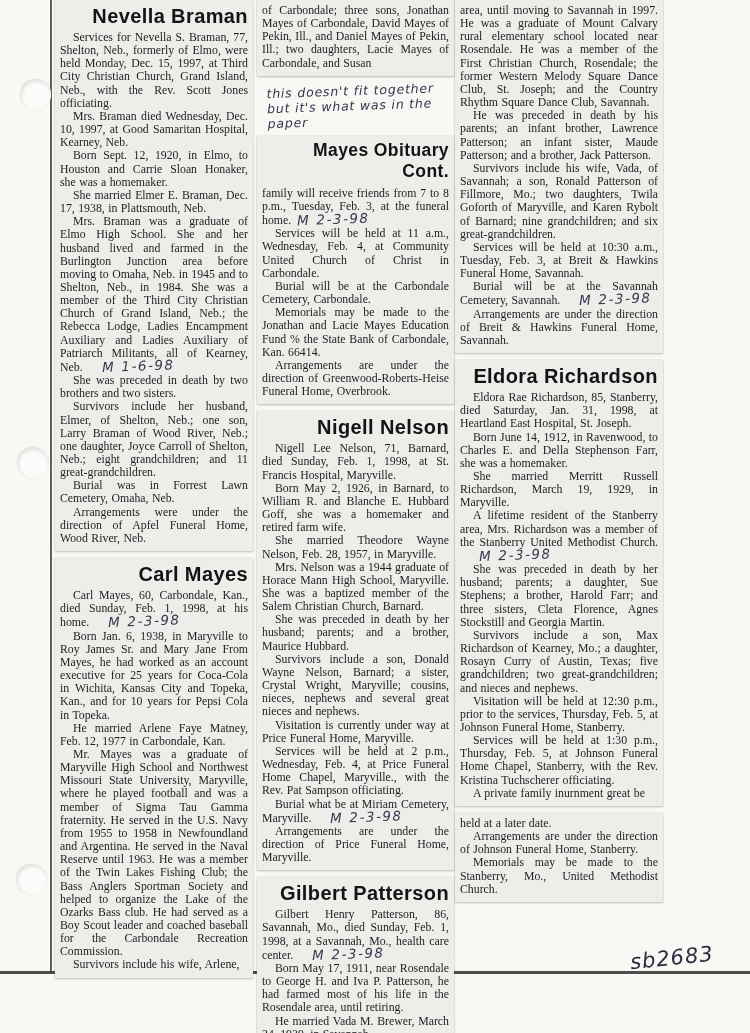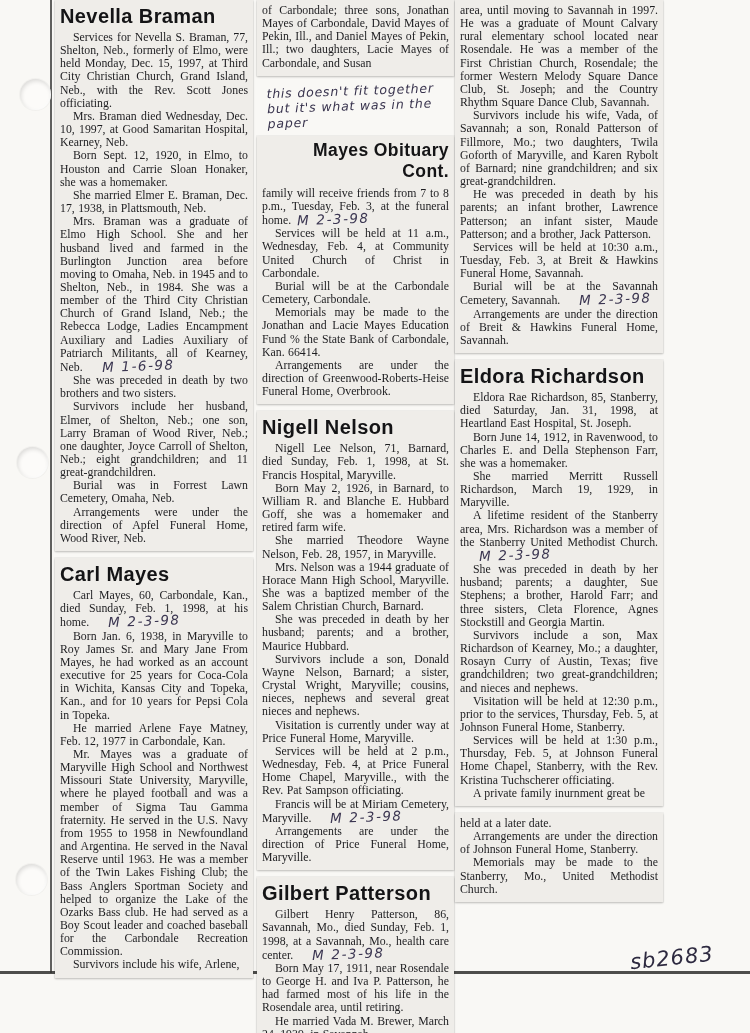--- a/index.html
+++ b/index.html
@@ -27,21 +27,21 @@
     background:#efede9;
     padding:4px 5px 6px 5px;
     margin-bottom:7px;
     box-shadow:0 1px 2px rgba(0,0,0,.22), 0 0 0 1px rgba(0,0,0,.03);
   }
   .clip h2{
     font-family:"Liberation Sans", sans-serif;
     font-weight:bold;
     font-size:20px;
     letter-spacing:.4px;
-    text-align:left;
+    text-align:right;
     margin:1px 0 3px 0;
     color:#141416;
   }
   .clip h2.h-left{text-align:right;font-size:17.5px;margin:0 0 5px 2px;}
   .clip p{
     margin:0;
     font-size:11.8px;
     line-height:13.15px;
     text-align:justify;
     text-indent:13px;
@@ -128,37 +128,37 @@
     <section class="clip">
       <h2>Nigell Nelson</h2>
       <p>Nigell Lee Nelson, 71, Barnard, died Sunday, Feb. 1, 1998, at St. Francis Hospital, Maryville.</p>
       <p>Born May 2, 1926, in Barnard, to William R. and Blanche E. Hubbard Goff, she was a homemaker and retired farm wife.</p>
       <p>She married Theodore Wayne Nelson, Feb. 28, 1957, in Maryville.</p>
       <p>Mrs. Nelson was a 1944 graduate of Horace Mann High School, Maryville. She was a baptized member of the Salem Christian Church, Barnard.</p>
       <p>She was preceded in death by her husband; parents; and a brother, Maurice Hubbard.</p>
       <p>Survivors include a son, Donald Wayne Nelson, Barnard; a sister, Crystal Wright, Maryville; cousins, nieces, nephews and several great nieces and nephews.</p>
       <p>Visitation is currently under way at Price Funeral Home, Maryville.</p>
       <p>Services will be held at 2 p.m., Wednesday, Feb. 4, at Price Funeral Home Chapel, Maryville., with the Rev. Pat Sampson officiating.</p>
-      <p><span>Francis will be at Miriam Cemetery, Maryville.</span><span class="hw">M 2-3-98</span></p>
+      <p><span>Burial what be at Miriam Cemetery, Maryville.</span><span class="hw">M 2-3-98</span></p>
       <p>Arrangements are under the direction of Price Funeral Home, Maryville.</p>
     </section>
     <section class="clip">
       <h2>Gilbert Patterson</h2>
       <p><span>Gilbert Henry Patterson, 86, Savannah, Mo., died Sunday, Feb. 1, 1998, at a Savannah, Mo., health care center.</span><span class="hw">M 2-3-98</span></p>
       <p>Born May 17, 1911, near Rosendale to George H. and Iva P. Patterson, he had farmed most of his life in the Rosendale area, until retiring.</p>
       <p>He married Vada M. Brewer, March 24, 1939, in Savannah.</p>
 
     </section>
   </div>
 
   <div class="col col3">
     <section class="clip">
       <p class="noind">area, until moving to Savannah in 1997. He was a graduate of Mount Calvary rural elementary school located near Rosendale. He was a member of the First Christian Church, Rosendale; the former Western Melody Square Dance Club, St. Joseph; and the Country Rhythm Square Dance Club, Savannah.</p>
+      <p>He was preceded in death by his parents; an infant brother, Lawrence Patterson; an infant sister, Maude Patterson; and a brother, Jack Patterson.</p>
       <p>Survivors include his wife, Vada, of Savannah; a son, Ronald Patterson of Fillmore, Mo.; two daughters, Twila Goforth of Maryville, and Karen Rybolt of Barnard; nine grandchildren; and six great-grandchildren.</p>
-      <p>He was preceded in death by his parents; an infant brother, Lawrence Patterson; an infant sister, Maude Patterson; and a brother, Jack Patterson.</p>
       <p>Services will be held at 10:30 a.m., Tuesday, Feb. 3, at Breit &amp; Hawkins Funeral Home, Savannah.</p>
       <p><span>Burial will be at the Savannah Cemetery, Savannah.</span><span class="hw">M 2-3-98</span></p>
       <p>Arrangements are under the direction of Breit &amp; Hawkins Funeral Home, Savannah.</p>
     </section>
     <section class="clip">
       <h2>Eldora Richardson</h2>
       <p>Eldora Rae Richardson, 85, Stanberry, died Saturday, Jan. 31, 1998, at Heartland East Hospital, St. Joseph.</p>
       <p>Born June 14, 1912, in Ravenwood, to Charles E. and Della Stephenson Farr, she was a homemaker.</p>
       <p>She married Merritt Russell Richardson, March 19, 1929, in Maryville.</p>
       <p><span>A lifetime resident of the Stanberry area, Mrs. Richardson was a member of the Stanberry United Methodist Church.</span><span class="hw">M 2-3-98</span></p>

